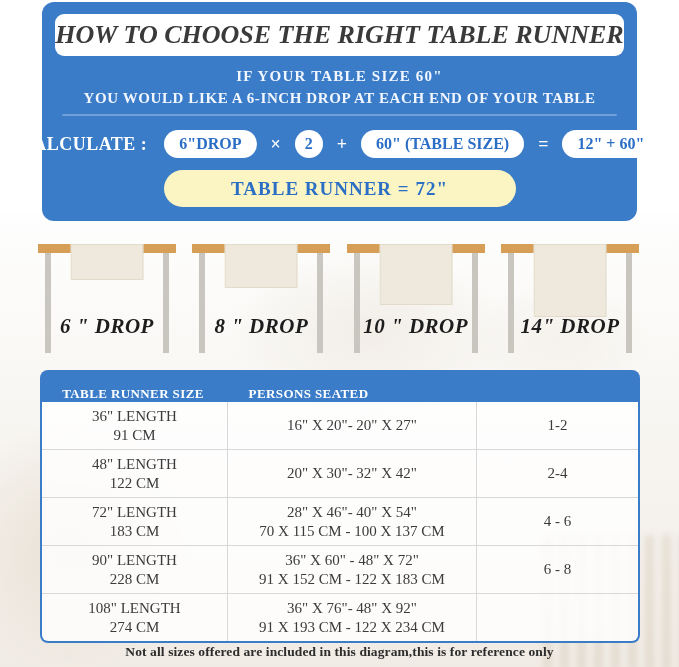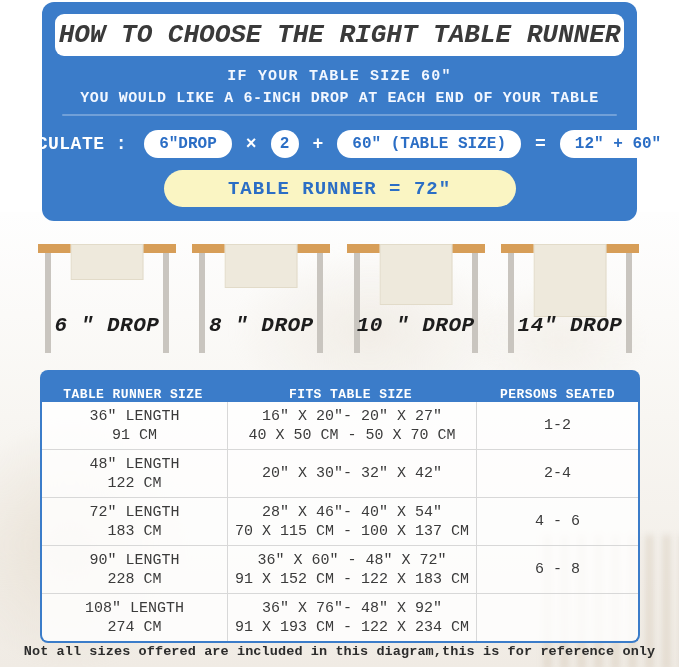--- a/index.html
+++ b/index.html
@@ -1,18 +1,18 @@
 <!DOCTYPE html>
 <html><head>
 <meta charset="utf-8">
 <style>
   html,body { margin:0; padding:0; background:#fff; }
   .canvas {
     position:relative; width:679px; height:667px; overflow:hidden;
-    background:#ffffff; font-family:Liberation Mono, monospace;
+    background:#ffffff; font-family:Liberation Serif, serif;
   }
 
   
   .bg-wash { position:absolute; left:0; right:0; top:212px; bottom:0;
     background:linear-gradient(180deg,#fefefe 0%,#f8f6f2 45%,#f0ebe4 100%); }
   .bg-blob-left { position:absolute; left:-50px; top:420px; width:240px; height:250px;
     background:radial-gradient(ellipse at center, rgba(224,213,196,0.55), rgba(224,213,196,0) 70%);
     filter:blur(4px); }
   .bg-blob-center { position:absolute; left:230px; top:245px; width:280px; height:170px;
     background:radial-gradient(ellipse at center, rgba(231,223,211,0.45), rgba(231,223,211,0) 70%);
@@ -148,33 +148,31 @@
       <div class="runner d3"></div>
       <div class="leg left"></div>
       <div class="leg right"></div>
       <div class="drop-label">14" DROP</div>
     </div>
   </div>
 
   <div class="size-table">
     <div class="thead">
       <div class="th c1">TABLE RUNNER SIZE</div>
-      <div class="th c2">FITS TABLE SIZE</div>
       <div class="th c3">PERSONS SEATED</div>
     </div>
     <div class="tbody">
 
       <div class="tr">
         <div class="td c1">
           <div>36" LENGTH</div>
           <div>91 CM</div>
         </div>
         <div class="td c2">
           <div>16" X 20"- 20" X 27"</div>
-          <div>40 X 50 CM - 50 X 70 CM</div>
         </div>
         <div class="td c3">1-2</div>
       </div>
 
       <div class="tr">
         <div class="td c1">
           <div>48" LENGTH</div>
           <div>122 CM</div>
         </div>
         <div class="td c2">

